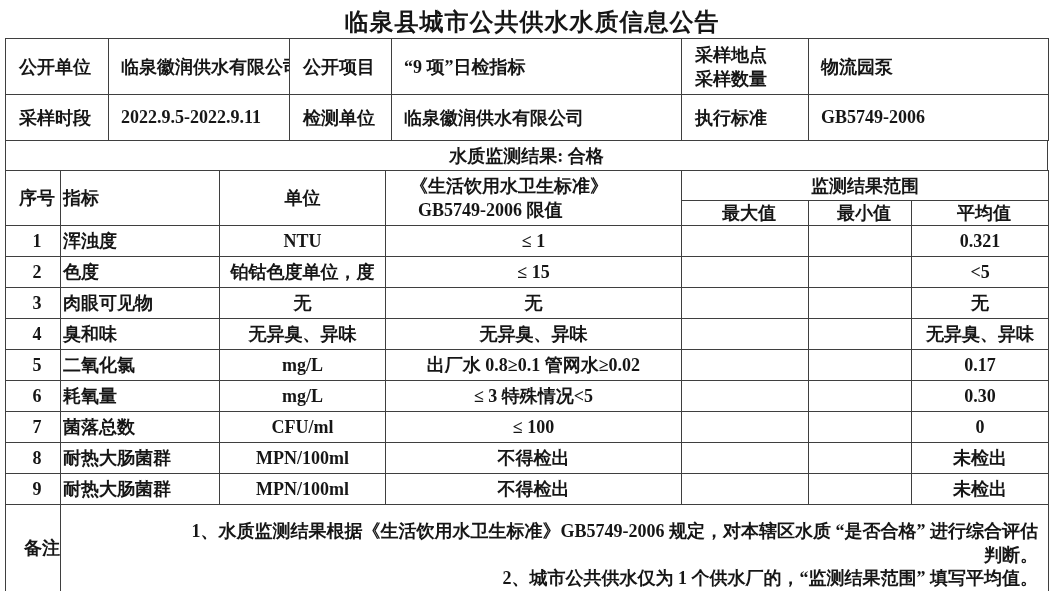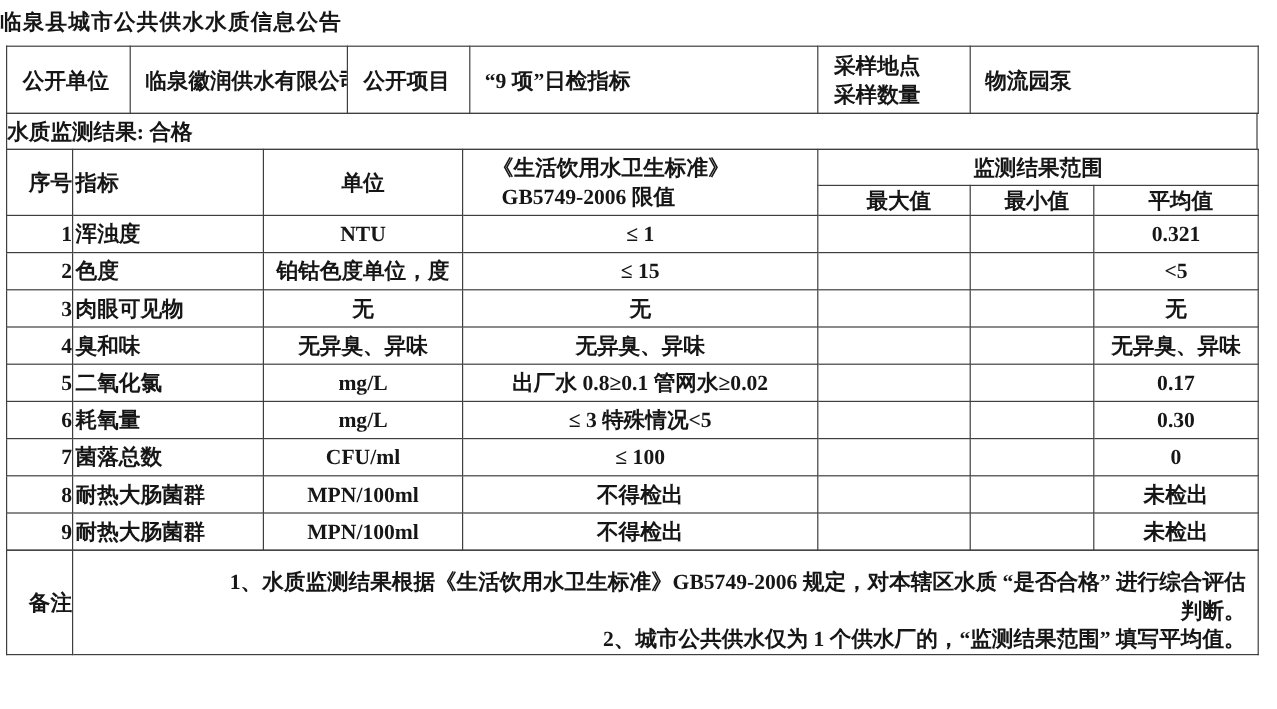--- a/index.html
+++ b/index.html
@@ -7,23 +7,23 @@
     position:relative;
     width:1064px;height:591px;
     background:#fff;
     color:#161616;
     font-family:"Liberation Serif", serif;
     font-weight:bold;
     overflow:hidden;
   }
   .title{
     position:absolute;left:0;top:6px;width:100%;
-    text-align:left;
+    text-align:center;
     font-family:"Liberation Sans", sans-serif;
-    font-size:18px;
+    font-size:24px;
     font-weight:bold;
     letter-spacing:1px;
   }
   .doc{position:absolute;left:5px;top:38px;width:1043px;}
   table{border-collapse:collapse;table-layout:fixed;width:1043px;}
   .doc table + table{margin-top:-1px;}
   td{
     border:1px solid #3f3f3f;
     font-size:18px;
     font-weight:bold;
@@ -32,27 +32,27 @@
     overflow:hidden;
     white-space:nowrap;
   }
   
   .info-r1 td{height:55px;}
   .info-r2 td{height:45px;}
   .lbl{padding-left:13px;text-align:left;}
   .val{padding-left:12px;text-align:left;}
   .pre{white-space:pre-line;line-height:24px;}
   
-  .banner td{height:29px;text-align:left;border:1px solid #3f3f3f;}
+  .banner td{height:29px;text-align:center;border:1px solid #3f3f3f;}
   
   .hA td{height:29px;}
   .hB td{height:22px;}
   .row td{height:30px;}
   .c-center{text-align:center;}
-  .c-no{text-align:right;padding-left:8px;margin-top:40px;}
+  .c-no{text-align:center;padding-left:8px;margin-top:40px;}
   .c-ind{text-align:left;padding-left:2px;}
   .c-sub{text-align:center;padding-left:8px;}
   .limit-head{text-align:left;padding-left:24px;line-height:24px;}
   .limit-head .l2{padding-left:8px;}
   
   .remark-label{text-align:right;height:81px;}
   .remark-body{text-align:right;padding:15px 10px 0 9px;vertical-align:top;}
   .remark-body div{line-height:23.5px;white-space:nowrap;}
 </style>
 </head>
@@ -75,20 +75,28 @@
       </colgroup>
       <tbody>
           <tr class="info-r1">
         <td class="lbl">公开单位</td>
         <td class="val">临泉徽润供水有限公司</td>
         <td class="lbl">公开项目</td>
         <td class="val">“9 项”日检指标</td>
         <td class="lbl pre">采样地点
 采样数量</td>
         <td class="val">物流园泵</td>
+      </tr>
+      <tr class="info-r2">
+        <td class="lbl">采样时段</td>
+        <td class="val">2022.9.5-2022.9.11</td>
+        <td class="lbl">检测单位</td>
+        <td class="val">临泉徽润供水有限公司</td>
+        <td class="lbl">执行标准</td>
+        <td class="val">GB5749-2006</td>
       </tr>
     </tbody>
       </table>
 
     <table>
       <tbody>
           <tr class="banner">
         <td>水质监测结果: 合格</td>
       </tr>
     </tbody>

